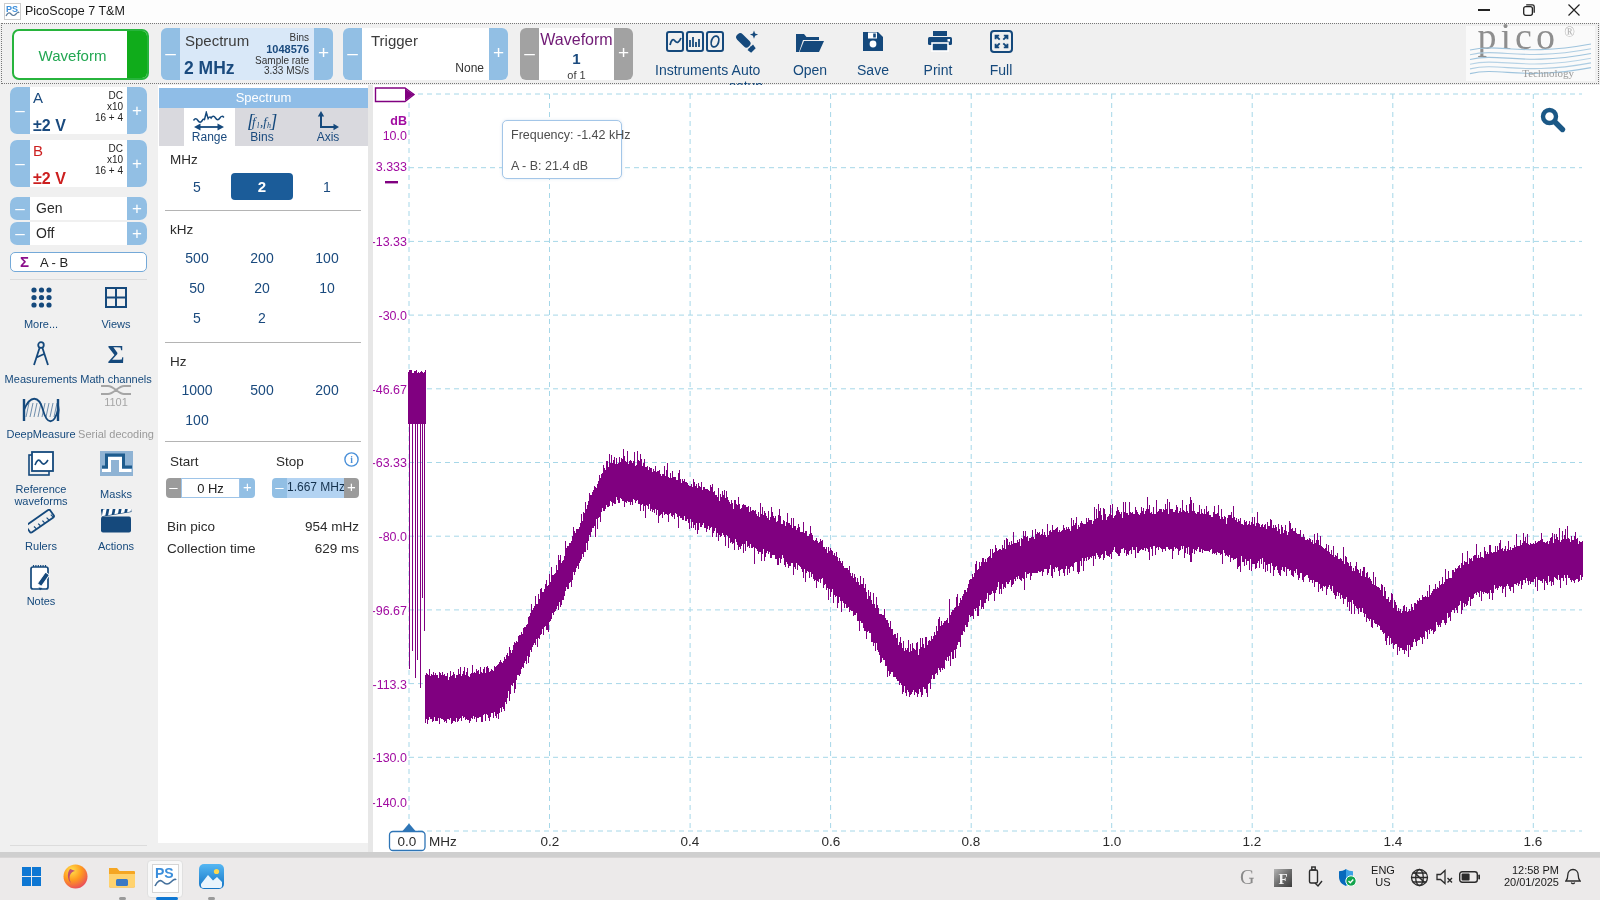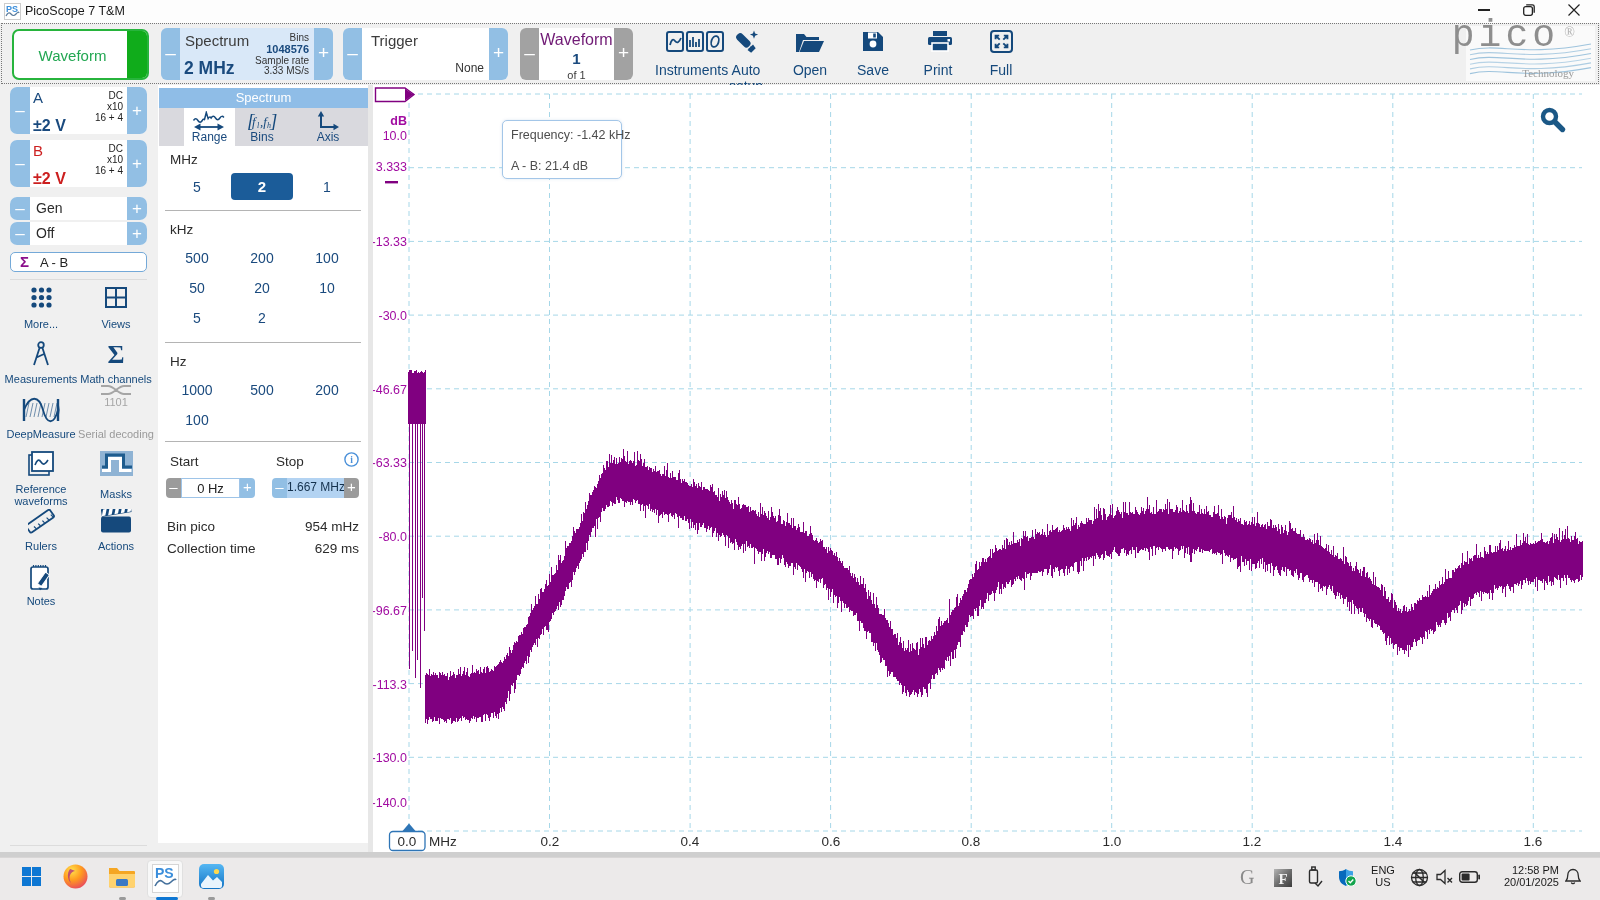--- a/index.html
+++ b/index.html
@@ -16,21 +16,21 @@
 .tbpanel{position:absolute;top:4px;height:52px;border-radius:6px;overflow:hidden}
 .pm{position:absolute;top:0;width:19px;height:100%;color:#fff;font-size:19px;text-align:center;line-height:50px;font-weight:400}
 .pm.blue{background:#92bfe4}
 .pm.gray{background:#a2a2a2}
 .bins{position:absolute;right:24px;top:5px;text-align:right;font-size:10px;color:#333;line-height:10.8px}
 .lbl-none{position:absolute;right:24px;bottom:5px;font-size:12px;color:#333}
 .toolbtn{position:absolute;top:0;height:61px;text-align:center;color:#15497c}
 .toolbtn .cap{position:absolute;bottom:8px;width:100%;text-align:center;font-size:14px;color:#15497c}
 
 #picologo{position:absolute;right:3px;top:2px;width:129px;height:55px;background:#fafafa}
-#picologo .pico{position:absolute;right:36px;top:-12px;font-family:Liberation Mono, monospace;font-size:38px;color:#8e8e8e;letter-spacing:4px}
+#picologo .pico{position:absolute;right:36px;top:-12px;font-family:Liberation Serif, serif;font-size:38px;color:#8e8e8e;letter-spacing:4px}
 #picologo .tech{position:absolute;right:21px;top:41px;font-family:"Liberation Serif",serif;font-size:11px;color:#9a9a9a}
 
 #sidebar{position:absolute;left:0;top:85px;width:158px;height:767px;background:#f0f0f0}
 .chan{position:absolute;left:10px;width:137px;background:#fff;border-radius:7px;overflow:hidden}
 .chan .minus,.chan .plus{position:absolute;top:0;width:20px;height:100%;background:#92bfe4;color:#fff;font-size:17px;text-align:center}
 .chan .minus{left:0}.chan .plus{right:0}
 .sm3{position:absolute;right:24px;top:3px;text-align:right;font-size:10px;color:#222;line-height:11px}
 .icn{position:absolute;text-align:center;color:#15497c;font-size:11px}
 .icn.dis{color:#9a9a9a}
 

